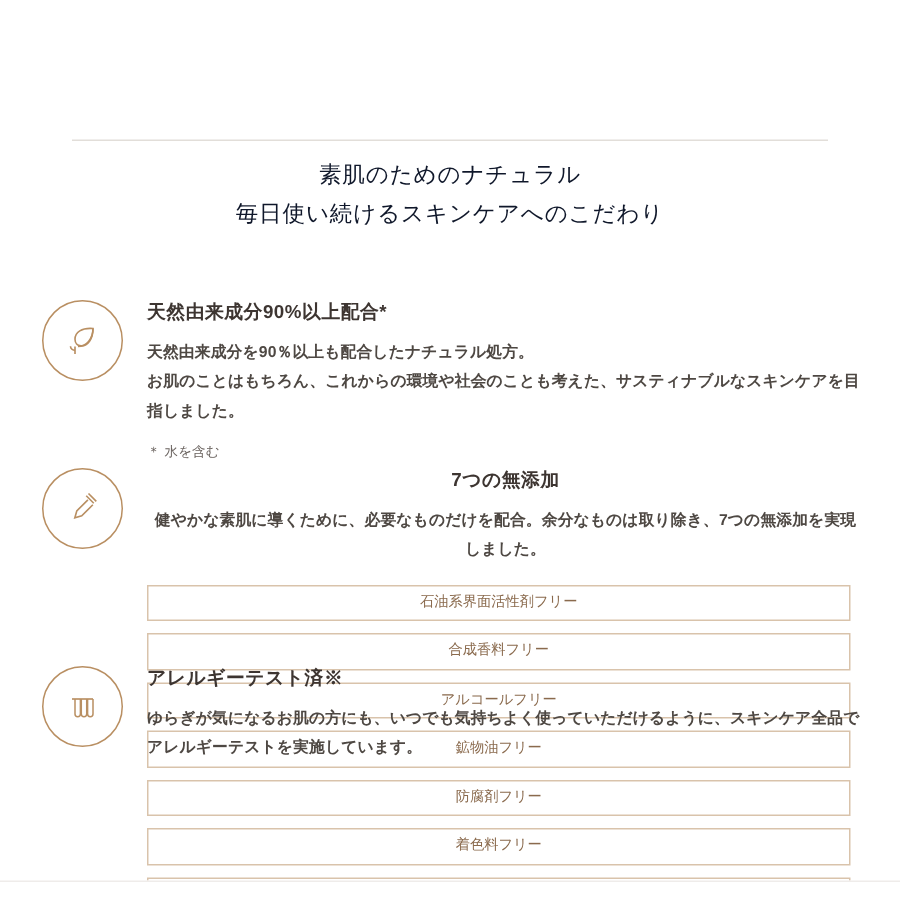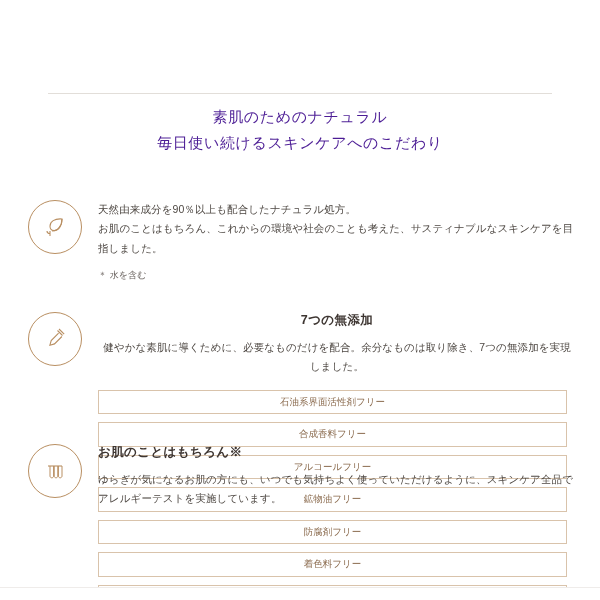--- a/index.html
+++ b/index.html
@@ -27,21 +27,21 @@
     right: 48px;
     height: 1px;
     background: #e2ded9;
   }
   .headline {
     position: absolute;
     top: 104px;
     left: 0;
     right: 0;
     text-align: center;
-    color: #4c1d95;
+    color: #0f172a;
     line-height: 1.75;
     font-size: 15px;
     letter-spacing: 0.04em;
   }
   .headline .l1, .headline .l2 {
     display: block;
     white-space: nowrap;
   }
 
   .section {
@@ -80,20 +80,21 @@
     font-weight: bold;
     color: #3d3531;
     letter-spacing: 0.03em;
     margin-bottom: 9px;
   }
   .sec-text {
     font-size: 10.5px;
     line-height: 1.85;
     color: #4e4843;
     letter-spacing: 0.01em;
+    font-weight: bold;
   }
   .note {
     font-size: 9px;
     color: #6b6460;
     margin-top: 11px;
     letter-spacing: 0.01em;
   }
   .note2 {
     font-size: 9px;
     color: #6b6460;
@@ -142,20 +143,21 @@
     <div class="sec-inner">
       <div class="badge">
         <svg width="30" height="30" viewBox="0 0 30 30">
           <path d="M22 7c0 7-4.5 12-10 12" fill="none" stroke="#b98f62" stroke-width="1.1"></path>
           <path d="M22 7c-7.5-0.6-12 2.5-12 7.2 0 2.4 1.6 4.3 4 4.4 4.5 0.2 8-4.6 8-11.6z" fill="none" stroke="#b98f62" stroke-width="1.1"></path>
           <path d="M10 19v5" fill="none" stroke="#b98f62" stroke-width="1.1"></path>
           <path d="M10 21.5c-1.6 0-3-1.1-3-2.6" fill="none" stroke="#b98f62" stroke-width="1.1"></path>
         </svg>
       </div>
       <div class="body">
+        <div class="sec-title">天然由来成分90%以上配合*</div>
         <div class="sec-text" style="white-space:pre-line;">天然由来成分を90％以上も配合したナチュラル処方。
 お肌のことはもちろん、これからの環境や社会のことも考えた、サスティナブルなスキンケアを目指しました。</div>
         <div class="note">＊ 水を含む</div>
       </div>
     </div>
   </div>
 
   <div class="section sec2">
     <div class="sec-inner">
       <div class="badge">
@@ -186,20 +188,20 @@
     <div class="sec-inner">
       <div class="badge">
         <svg width="30" height="30" viewBox="0 0 30 30">
           <path d="M8 10h14" fill="none" stroke="#b98f62" stroke-width="1.1"></path>
           <path d="M10 10v10c0 1 .8 1.8 1.8 1.8S13.6 21 13.6 20V10" fill="none" stroke="#b98f62" stroke-width="1"></path>
           <path d="M14.2 10v10c0 1 .8 1.8 1.8 1.8s1.8-.8 1.8-1.8V10" fill="none" stroke="#b98f62" stroke-width="1"></path>
           <path d="M18.4 10v10c0 1 .8 1.8 1.8 1.8s1.8-.8 1.8-1.8V10" fill="none" stroke="#b98f62" stroke-width="1"></path>
         </svg>
       </div>
       <div class="body">
-        <div class="sec-title">お肌のことはもちろん※</div>
+        <div class="sec-title">アレルギーテスト済※</div>
         <div class="sec-text">ゆらぎが気になるお肌の方にも、いつでも気持ちよく使っていただけるように、スキンケア全品でアレルギーテストを実施しています。</div>
       </div>
     </div>
   </div>
 
   <div class="bottom-bar"></div>
 </div>
 
 </body></html>

